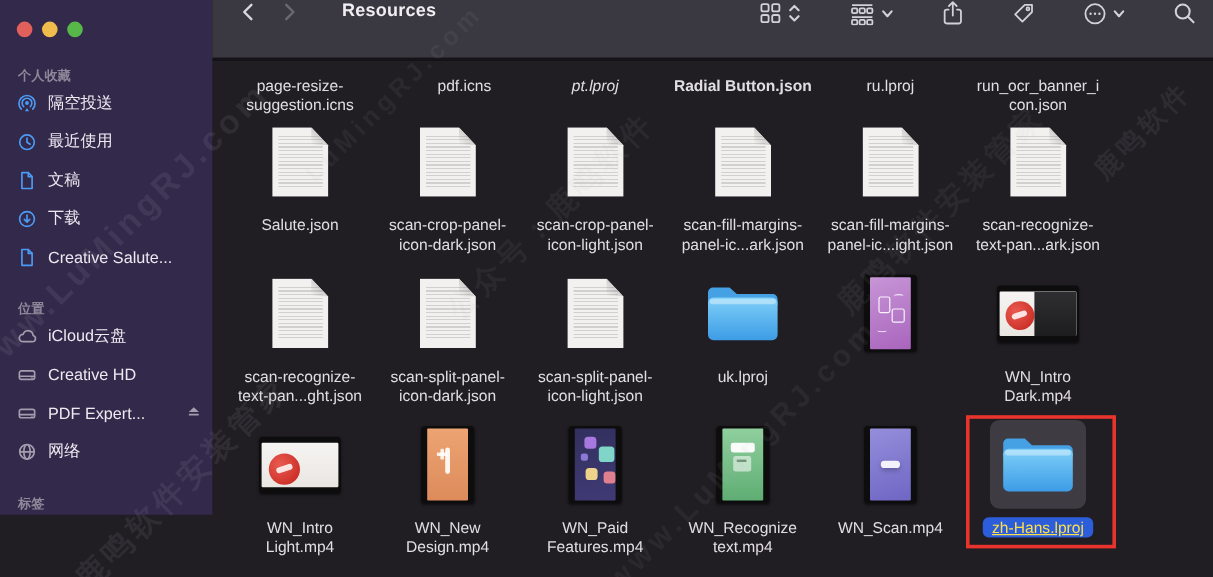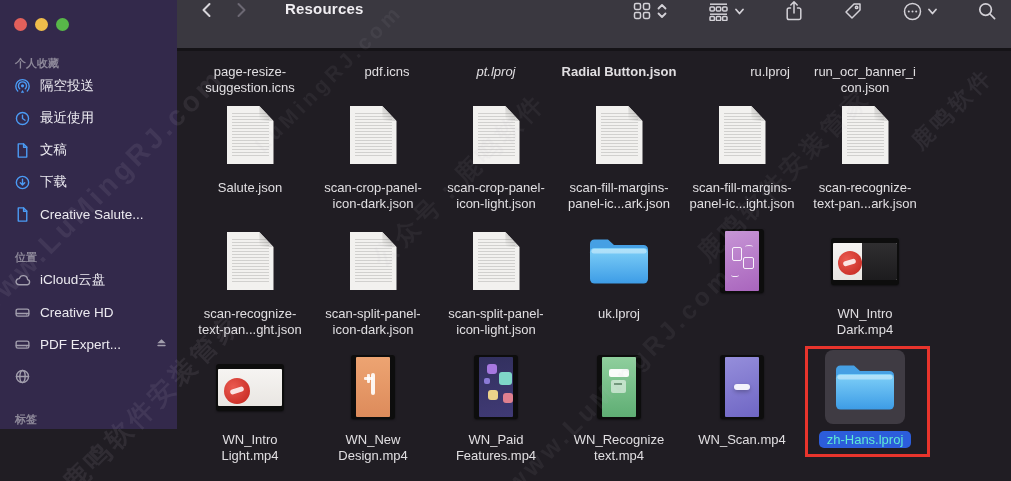--- a/index.html
+++ b/index.html
@@ -34,21 +34,21 @@
   .tb-ic svg { display:block; }
   .gap-lg { margin-left:26px; }
 
   
   .content { position:absolute; left:177px; top:54px; width:834px; height:427px; background:#201d23; }
   .cell { position:absolute; width:122px; text-align:center; }
   .icon-area { height:64px; display:flex; align-items:flex-end; justify-content:center; }
   .iconbox { display:flex; align-items:center; justify-content:center; width:80px; height:74px; border-radius:8px; }
   .iconbox.sel { background:#3f3b43; }
   .label { margin-top:8px; font-size:13px; line-height:16px; color:#e0dee1; white-space:pre-line; }
-  .label .pill { background:#2c5ddb; color:#5eead4; border-radius:5px; padding:1px 8px; white-space:nowrap; }
+  .label .pill { background:#2c5ddb; color:#fde047; border-radius:5px; padding:1px 8px; white-space:nowrap;text-decoration:underline; }
 
   
   .doc { position:relative; width:47px; height:58px; clip-path:polygon(0 0,70% 0,100% 26%,100% 100%,0 100%); background:#f2f1ef; }
   .doc::before { content:""; position:absolute; left:70%; top:0; width:30%; height:26%; background:linear-gradient(to bottom left,#9e9e9c 0%,#cfcecc 45%,#f5f4f2 100%); clip-path:polygon(0 0,100% 100%,0 100%); }
   .doc::after { content:""; position:absolute; left:5px; right:5px; top:7px; bottom:6px; background:repeating-linear-gradient(180deg, rgba(110,110,108,.25) 0 1px, transparent 1px 3px); }
 
   
   .video { position:relative; background:#0d0d0d; border-radius:3px; overflow:hidden; box-shadow:0 1px 2px rgba(0,0,0,.5); }
   .video.portrait { width:44px; height:64px; padding:2px 5px; }
   .video.landscape { width:68px; height:47px; padding:5px 2px; }
@@ -158,20 +158,21 @@
             </svg></span>
         </div>
         <div class="sb-item">
           <span class="sb-icon gray">
             <svg viewBox="0 0 16 16" fill="none" stroke="currentColor" stroke-width="1.3" stroke-linecap="round" stroke-linejoin="round">
               <circle cx="8" cy="8" r="5.7"></circle>
               <ellipse cx="8" cy="8" rx="2.5" ry="5.7"></ellipse>
               <path d="M2.3 8 H13.7"></path>
             </svg>
           </span>
+          <span class="sb-label">网络</span>
         </div>
         <div class="sec-header later">标签</div>
       </nav>
   </aside>
 
   <header class="toolbar">
     <span class="nav-btn">
       <svg viewBox="0 0 20 20" fill="none" stroke="currentColor" stroke-width="2" stroke-linecap="round" stroke-linejoin="round">
           <path d="M12.5 4 L6.5 10 L12.5 16"></path>
         </svg>
@@ -250,21 +251,21 @@
       </div>
       <div class="cell" style="left: 149px; top: 2px;">
         <div class="label">pdf.icns</div>
       </div>
       <div class="cell" style="left: 258px; top: 2px; font-style: italic;">
         <div class="label">pt.lproj</div>
       </div>
       <div class="cell" style="left: 381px; top: 2px; font-weight: bold;">
         <div class="label">Radial Button.json</div>
       </div>
-      <div class="cell" style="left: 532px; top: 2px;">
+      <div class="cell" style="left: 504px; top: 2px;">
         <div class="label">ru.lproj</div>
       </div>
       <div class="cell" style="left: 12px; top: 54px;">
         <div class="icon-area">
           <div class="iconbox">
             <div class="doc"></div>
           </div>
         </div>
         <div class="label">Salute.json</div>
       </div>

